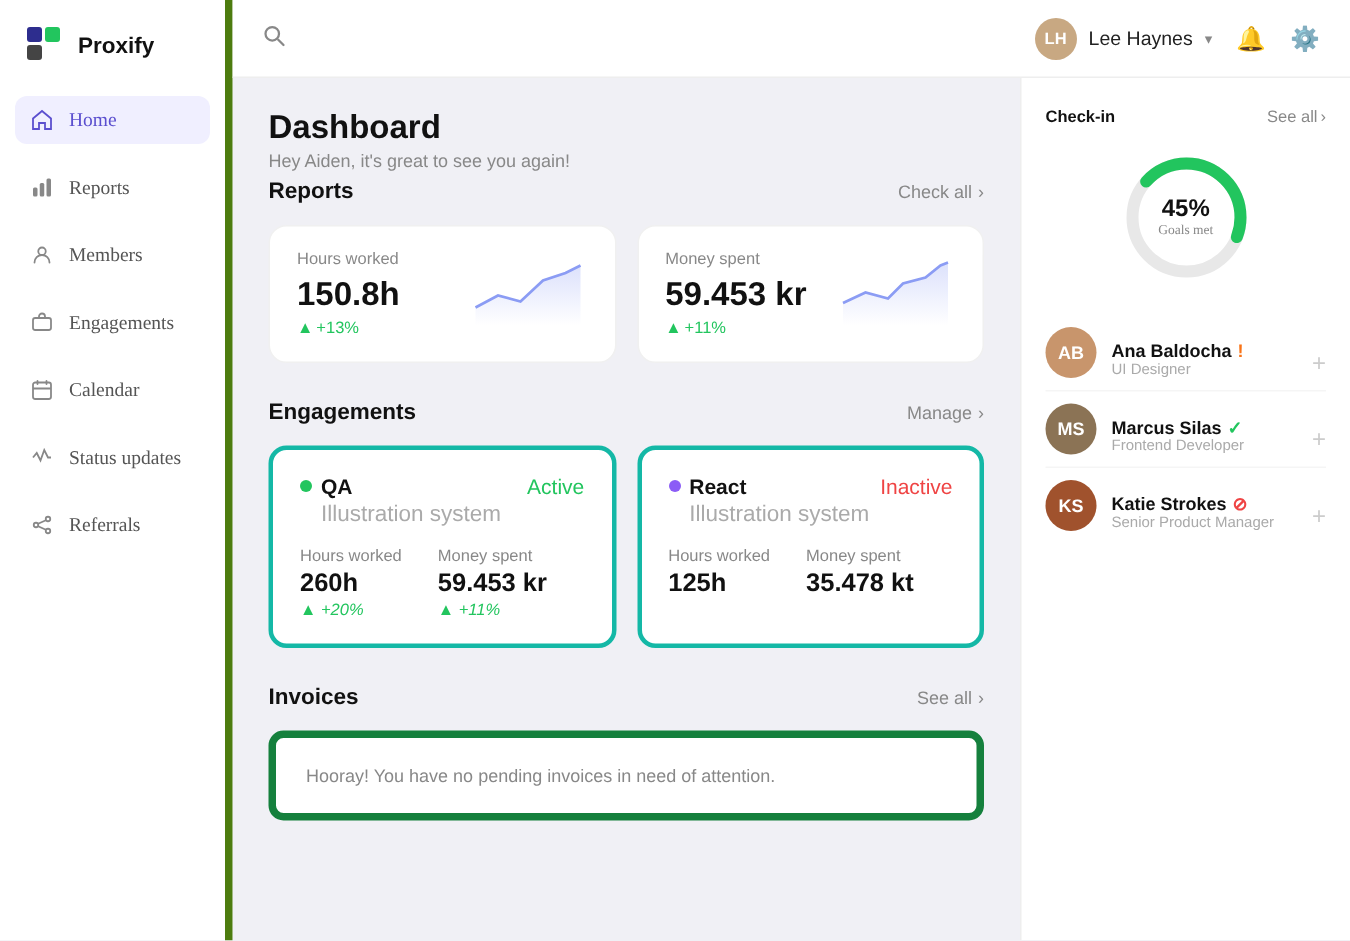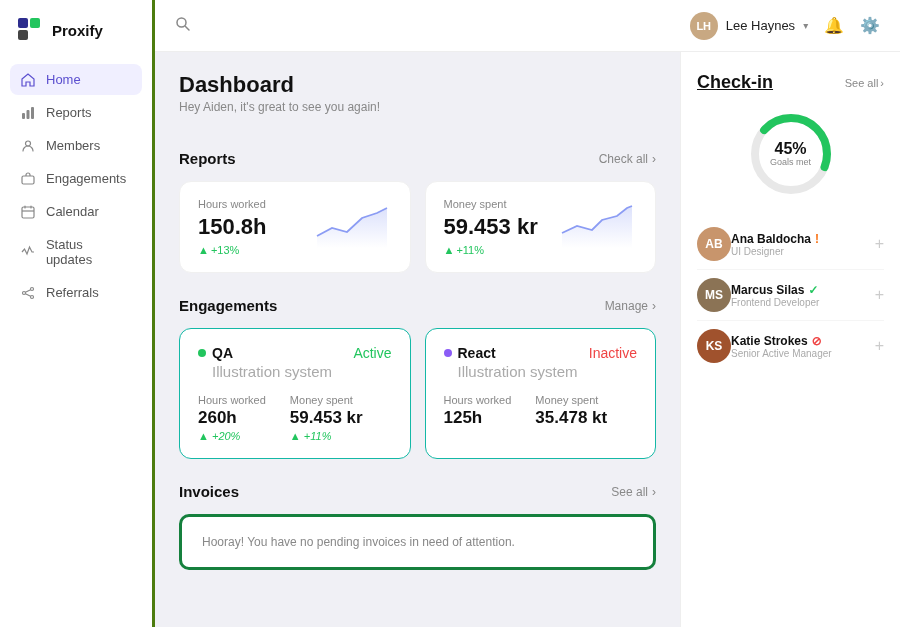--- a/index.html
+++ b/index.html
@@ -2,21 +2,21 @@
 <html><head>
   <meta charset="utf-8">
   <style>
     * { box-sizing: border-box; margin: 0; padding: 0; }
     body { font-family: -apple-system, BlinkMacSystemFont, 'Segoe UI', sans-serif; background: #f0f0f5; display: flex; height: 627px; width: 900px; overflow: hidden; }
 
     
     .sidebar {
       width: 155px;
       background: #fff;
-      border-right: 3px solid #4d7c0f;
+      border-right: 5px solid #4d7c0f;
       display: flex;
       flex-direction: column;
       padding: 16px 0;
       flex-shrink: 0;
     }
     .sidebar-logo {
       display: flex;
       align-items: center;
       gap: 8px;
       padding: 0 16px 20px 16px;
@@ -26,22 +26,23 @@
       height: 28px;
     }
     .logo-text {
       font-size: 15px;
       font-weight: 700;
       color: #111;
     }
     .sidebar-nav {
       display: flex;
       flex-direction: column;
-      gap: 2px;
+      gap: 13px;
       padding: 0 10px;
+      font-family: Liberation Serif, serif;
     }
     .sidebar-item {
       display: flex;
       align-items: center;
       gap: 10px;
       padding: 8px 10px;
       border-radius: 8px;
       cursor: pointer;
       font-size: 13px;
       color: #555;
@@ -149,21 +150,21 @@
     
     .dashboard-title {
       font-size: 22px;
       font-weight: 700;
       color: #111;
       margin-bottom: 2px;
     }
     .dashboard-subtitle {
       font-size: 12px;
       color: #888;
-      margin-bottom: 36px;
+      margin-bottom: 5px;
     }
 
     
     .section-header {
       display: flex;
       align-items: center;
       justify-content: space-between;
       margin-bottom: 14px;
     }
     .section-title {
@@ -229,21 +230,21 @@
     .engagements-row {
       display: flex;
       gap: 14px;
       margin-bottom: 24px;
     }
     .engagement-card {
       background: #fff;
       border-radius: 12px;
       padding: 16px 18px;
       flex: 1;
-      border: 1px solid #14b8a6;
+      border: 3px solid #14b8a6;
     }
     .engagement-header {
       display: flex;
       justify-content: space-between;
       align-items: center;
       margin-bottom: 2px;
     }
     .engagement-name-row {
       display: flex;
       align-items: center;
@@ -295,35 +296,34 @@
     }
 
     
     .invoices-section {}
     .invoice-empty {
       background: #fff;
       border-radius: 10px;
       padding: 18px 20px;
       font-size: 12px;
       color: #888;
-      border: 3px solid #15803d;
+      border: 5px solid #15803d;
     }
 
     
     .checkin-header {
       display: flex;
       justify-content: space-between;
       align-items: center;
       margin-bottom: 16px;
     }
     .checkin-title {
-      font-size: 18px;
+      font-size: 11px;
       font-weight: 600;
       color: #111;
-      text-decoration: underline;
     }
     .see-all-link {
       font-size: 11px;
       color: #888;
       cursor: pointer;
       display: flex;
       align-items: center;
       gap: 2px;
     }
 
@@ -347,27 +347,28 @@
     }
     .donut-percent {
       font-size: 16px;
       font-weight: 700;
       color: #111;
       line-height: 1;
     }
     .donut-label {
       font-size: 9px;
       color: #888;
+      font-family: Liberation Serif, serif;
     }
 
     
     .checkin-member {
       display: flex;
-      align-items: center;
-      gap: 0;
+      align-items: flex-end;
+      gap: 10px;
       padding: 8px 0;
       border-bottom: 1px solid #f5f5f5;
       cursor: pointer;
     }
     .checkin-member:last-child { border-bottom: none; }
     .member-avatar {
       width: 34px;
       height: 34px;
       border-radius: 50%;
       flex-shrink: 0;
@@ -683,20 +684,20 @@
           <span class="member-add">+</span>
         </div>
 
         <div class="checkin-member">
           <div class="member-avatar" style="background:#a0522d;">KS</div>
           <div class="member-info">
             <div class="member-name">
               <span>Katie Strokes</span>
               <span class="member-status-icon status-busy">⊘</span>
             </div>
-            <div class="member-role">Senior Active Manager</div>
+            <div class="member-role">Senior Product Manager</div>
           </div>
           <span class="member-add">+</span>
         </div>
       </div>
     </div>
   </div>
 </div>
 
 </body></html>

